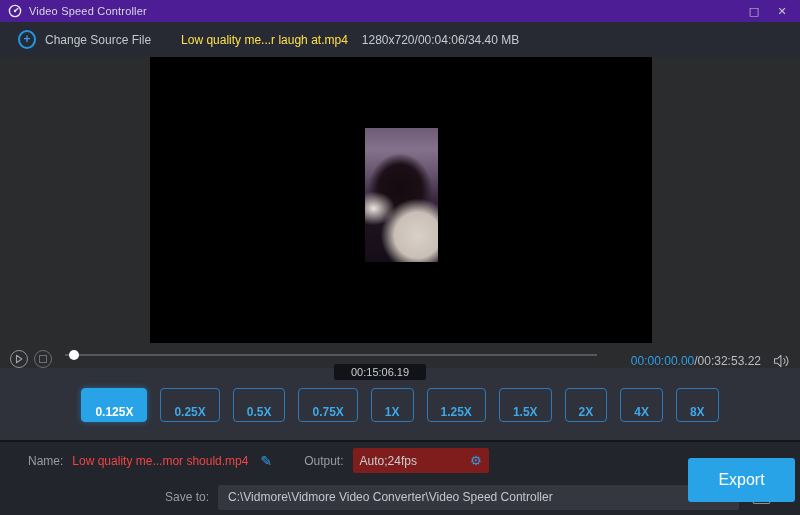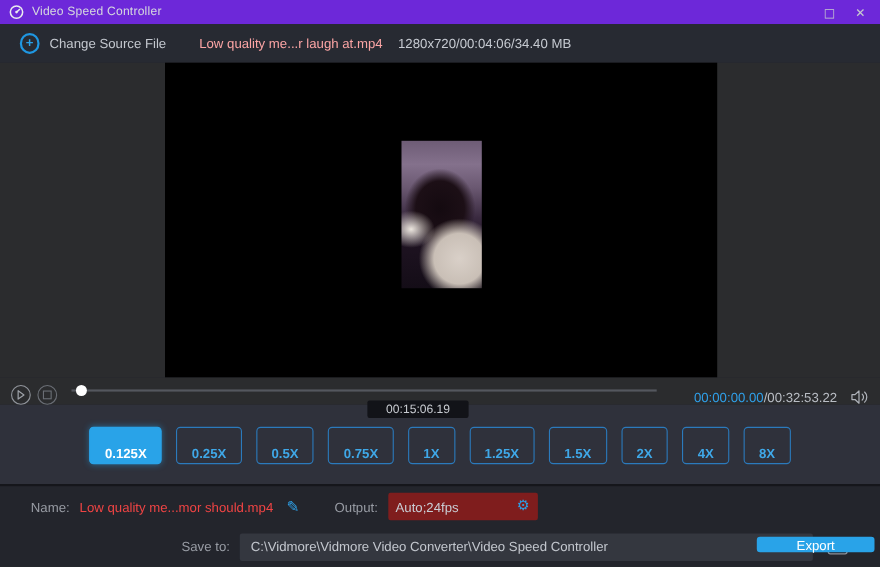--- a/index.html
+++ b/index.html
@@ -6,21 +6,21 @@
   body{
     width:800px;height:515px;overflow:hidden;
     background:#23252c;
     font-family:"Liberation Sans",sans-serif;
     -webkit-font-smoothing:antialiased;
   }
   .window{position:relative;width:800px;height:515px;overflow:hidden;}
 
   
   .titlebar{
-    height:22px;background:#6d28d9;display:flex;align-items:center;
+    height:22px;background:#4c1d95;display:flex;align-items:center;
     padding:0 0 0 8px;color:#d6d9de;font-size:11px;
   }
   .logo{display:flex;align-items:center;}
   .app-title{margin-left:7px;letter-spacing:.2px;}
   .win-controls{margin-left:auto;display:flex;align-items:center;gap:12px;padding-right:10px;}
   .win-btn{
     width:16px;height:16px;display:flex;align-items:center;justify-content:center;
     color:#c6c9ce;font-size:11px;cursor:default;background:none;border:none;padding:0;
     font-family:"DejaVu Sans",sans-serif;
   }
@@ -29,21 +29,21 @@
   .header{
     height:35px;background:#272a32;display:flex;align-items:center;
     color:#c3c7ce;font-size:12px;
   }
   .change-source{display:flex;align-items:center;gap:9px;padding:0 18px;cursor:pointer;background:none;border:none;color:#c3c7ce;font-size:12px;font-family:inherit;}
   .plus-circle{
     width:14px;height:14px;border:2px solid #1f97e2;border-radius:50%;
     color:#2aa0e8;display:flex;align-items:center;justify-content:center;
     font-size:12px;font-weight:bold;line-height:1;padding-bottom:1px;box-sizing:content-box;
   }
-  .file-name{margin-left:12px;color:#fca5a5;}
+  .file-name{margin-left:12px;color:#fde047;}
   .file-info{margin-left:14px;color:#c6cad1;}
 
   
   .stage{height:286px;background:#2b2c2e;position:relative;}
   .video-frame{position:absolute;left:150px;top:0;width:502px;height:286px;background:#000;}
   .video-thumb{
     position:absolute;left:215px;top:71px;width:73px;height:134px;
     background:
       radial-gradient(ellipse 42% 18% at 12% 60%, #ece6de 0%, rgba(236,230,222,0) 70%),
       radial-gradient(ellipse 70% 38% at 72% 80%, #d9d0c8 0%, #c9bfb6 45%, rgba(201,191,182,0) 72%),
@@ -102,22 +102,22 @@
   .output-value{color:#c9cdd4;flex:1;}
   .gear-icon{color:#2d9fe6;font-size:13px;font-family:"DejaVu Sans",sans-serif;}
   .save-input{
     margin-left:9px;width:521px;height:25px;background:#34373f;border-radius:2px;
     display:flex;align-items:center;padding:0 10px;box-sizing:border-box;color:#c3c7ce;cursor:text;
   }
   .save-path{flex:1;white-space:nowrap;overflow:hidden;}
   .browse-dots{color:#a9adb4;font-size:13px;letter-spacing:1px;background:none;border:none;cursor:pointer;padding:0 2px;font-family:"DejaVu Sans",sans-serif;}
   .folder-btn{margin-left:13px;background:none;border:none;padding:0;cursor:pointer;display:flex;align-items:center;}
   .export-btn{
-    position:absolute;right:5px;bottom:13px;width:107px;height:14px;
-    background:#29a3e8;border:none;border-radius:3px;color:#fff;font-size:12px;
+    position:absolute;right:5px;bottom:13px;width:107px;height:44px;
+    background:#29a3e8;border:none;border-radius:3px;color:#fff;font-size:16px;
     font-family:inherit;cursor:pointer;
   }
 </style>
 </head>
 <body>
 
 <div class="window">
 
   <div class="titlebar">
     <span class="logo">

